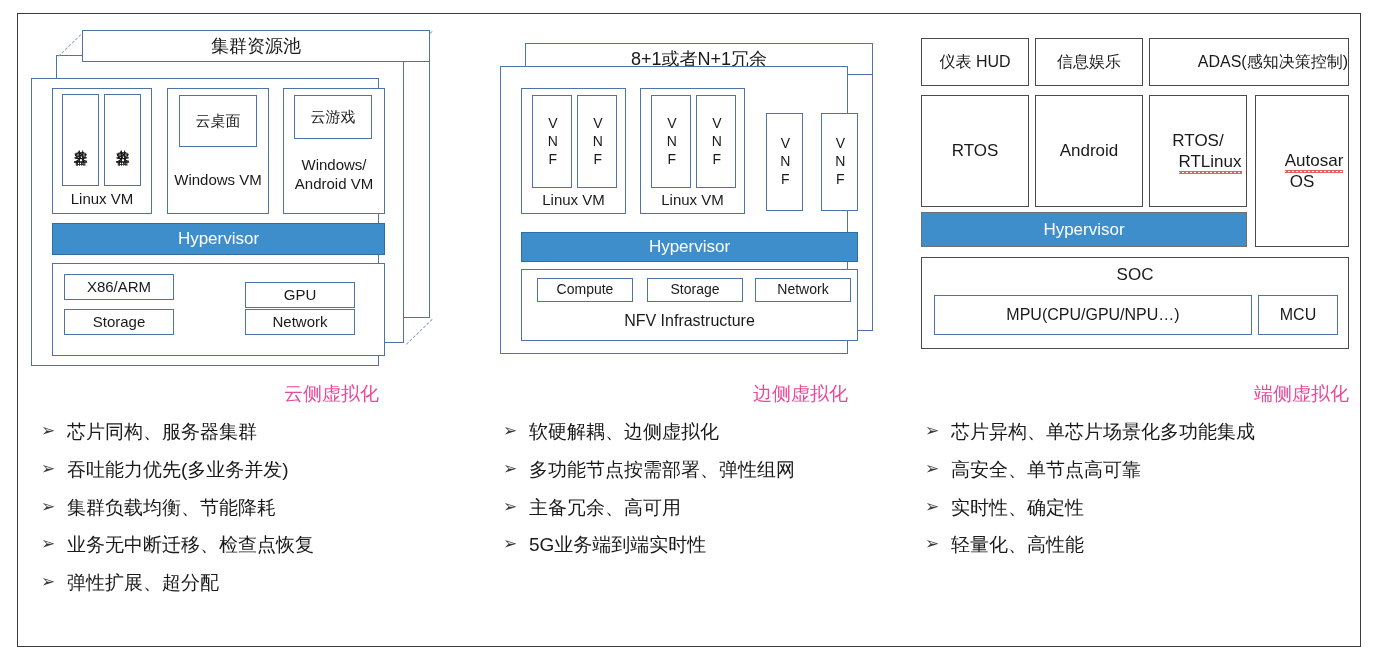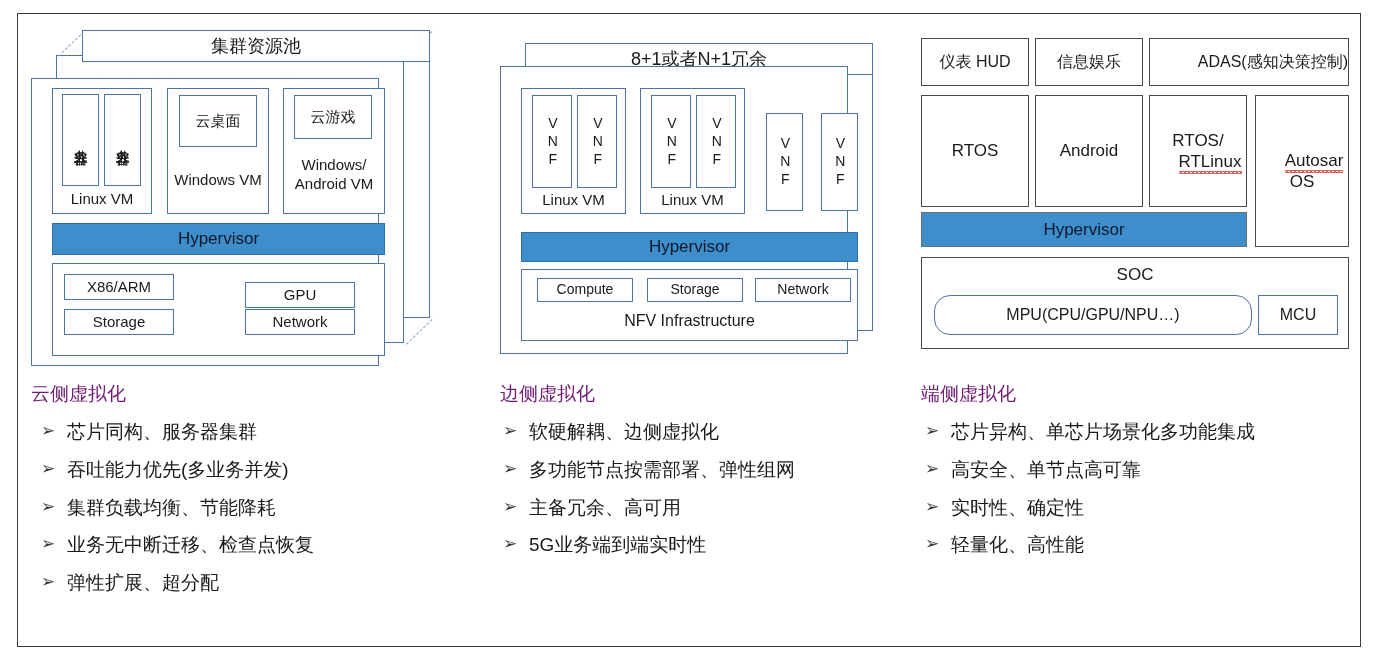--- a/index.html
+++ b/index.html
@@ -37,43 +37,43 @@
     text-align: center;
     line-height: 1.12;
     color: #1a1a1a;
   }
   .abox.gray { border-color: #4a4a4a; }
   .abox.nofill { background: transparent; }
   .abox.topalign { align-items: flex-start; }
   .abox.hyper {
     background: #3f8ecc;
     border-color: #2f6ea3;
-    color: #0f172a;
+    color: #ffffff;
   }
   .abox.vertical {
     writing-mode: vertical-rl;
     text-orientation: upright;
     letter-spacing: 1px;
   }
 
   .lbl { display:block; }
 
   
   .dash {
     position: absolute;
     border-top: 1.4px dashed #8ea4c6;
     transform-origin: 0 0;
   }
 
   
   .col-title {
     position: absolute;
-    text-align: left;
+    text-align: right;
     font-size: 19px;
-    color: #701a75;
+    color: #ec4899;
   }
   .bullets {
     position: absolute;
     font-size: 19px;
     color: #1a1a1a;
   }
   .bullet-row {
     display: flex;
     align-items: flex-start;
     margin-bottom: 14px;
@@ -263,21 +263,21 @@
   </div>
 
   <div class="abox hyper" style="left:921px; top:212px; width:326px; height:35px; border-color:#6f6f6f;">
     <span class="f17">Hypervisor</span>
   </div>
 
   <div class="abox gray topalign" style="left:921px; top:257px; width:428px; height:92px;"></div>
   <div class="abox nofill" style="left:922px; top:261px; width:426px; height:28px; border:none;">
     <span class="f17">SOC</span>
   </div>
-  <div class="abox" style="left:934px; top:295px; width:318px; height:40px;border-radius:16px;">
+  <div class="abox" style="left:934px; top:295px; width:318px; height:40px;">
     <span class="f16">MPU(CPU/GPU/NPU…)</span>
   </div>
   <div class="abox" style="left:1258px; top:295px; width:80px; height:40px;">
     <span class="f16">MCU</span>
   </div>
 
   <div class="col-title" style="left:31px; top:381px; width:348px;">云侧虚拟化</div>
   <div class="bullets" style="left:41px; top:420px; width:400px;">
     <div class="bullet-row">
       <span class="bullet-mark">➢</span>

